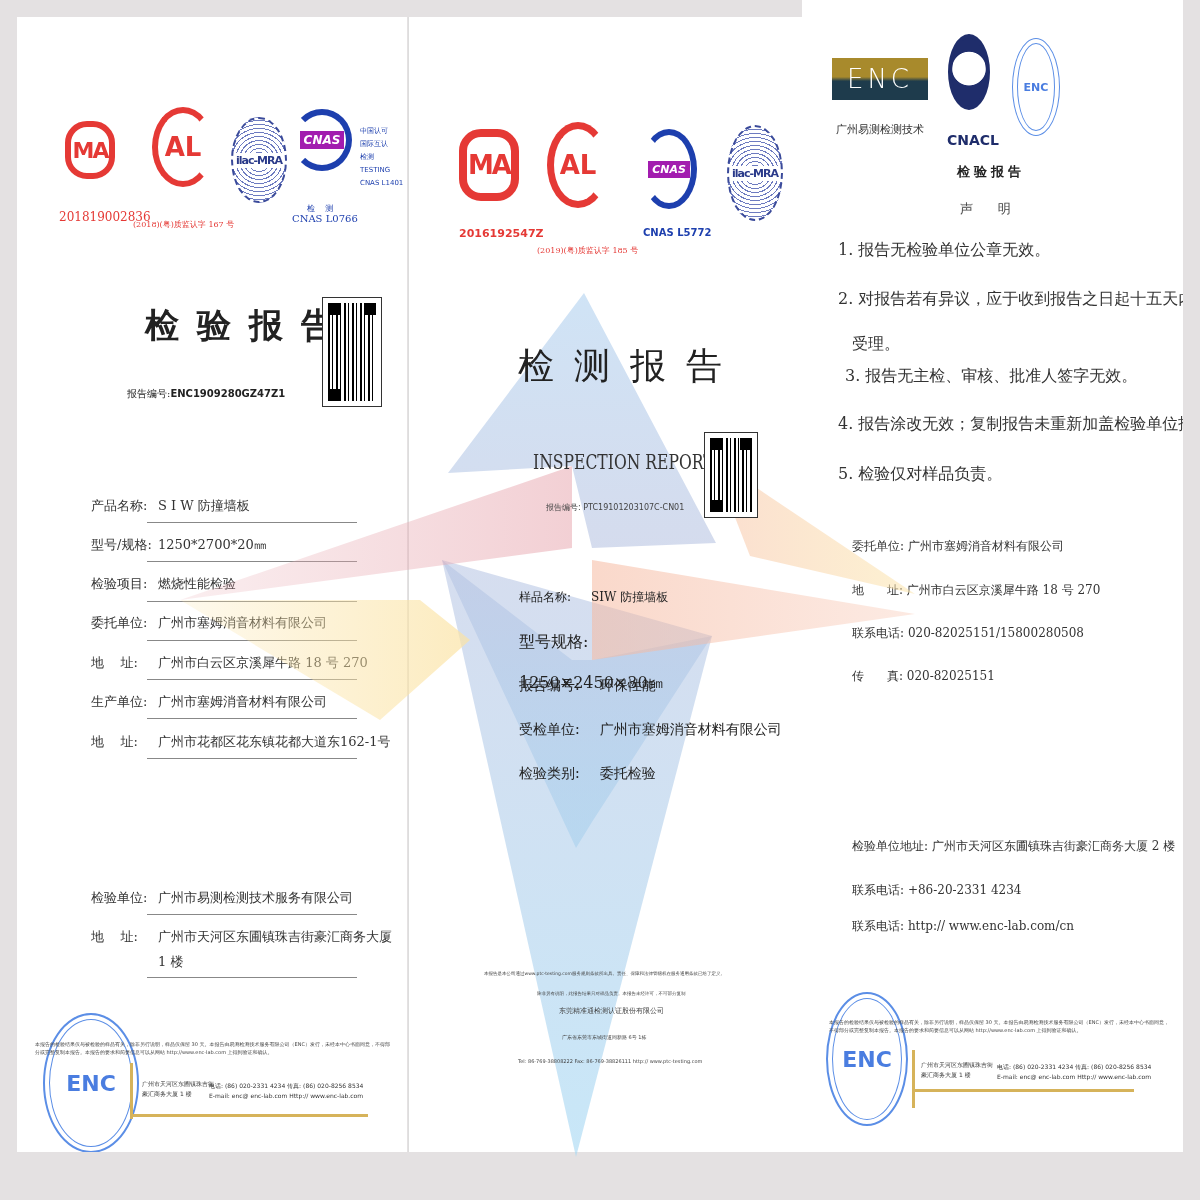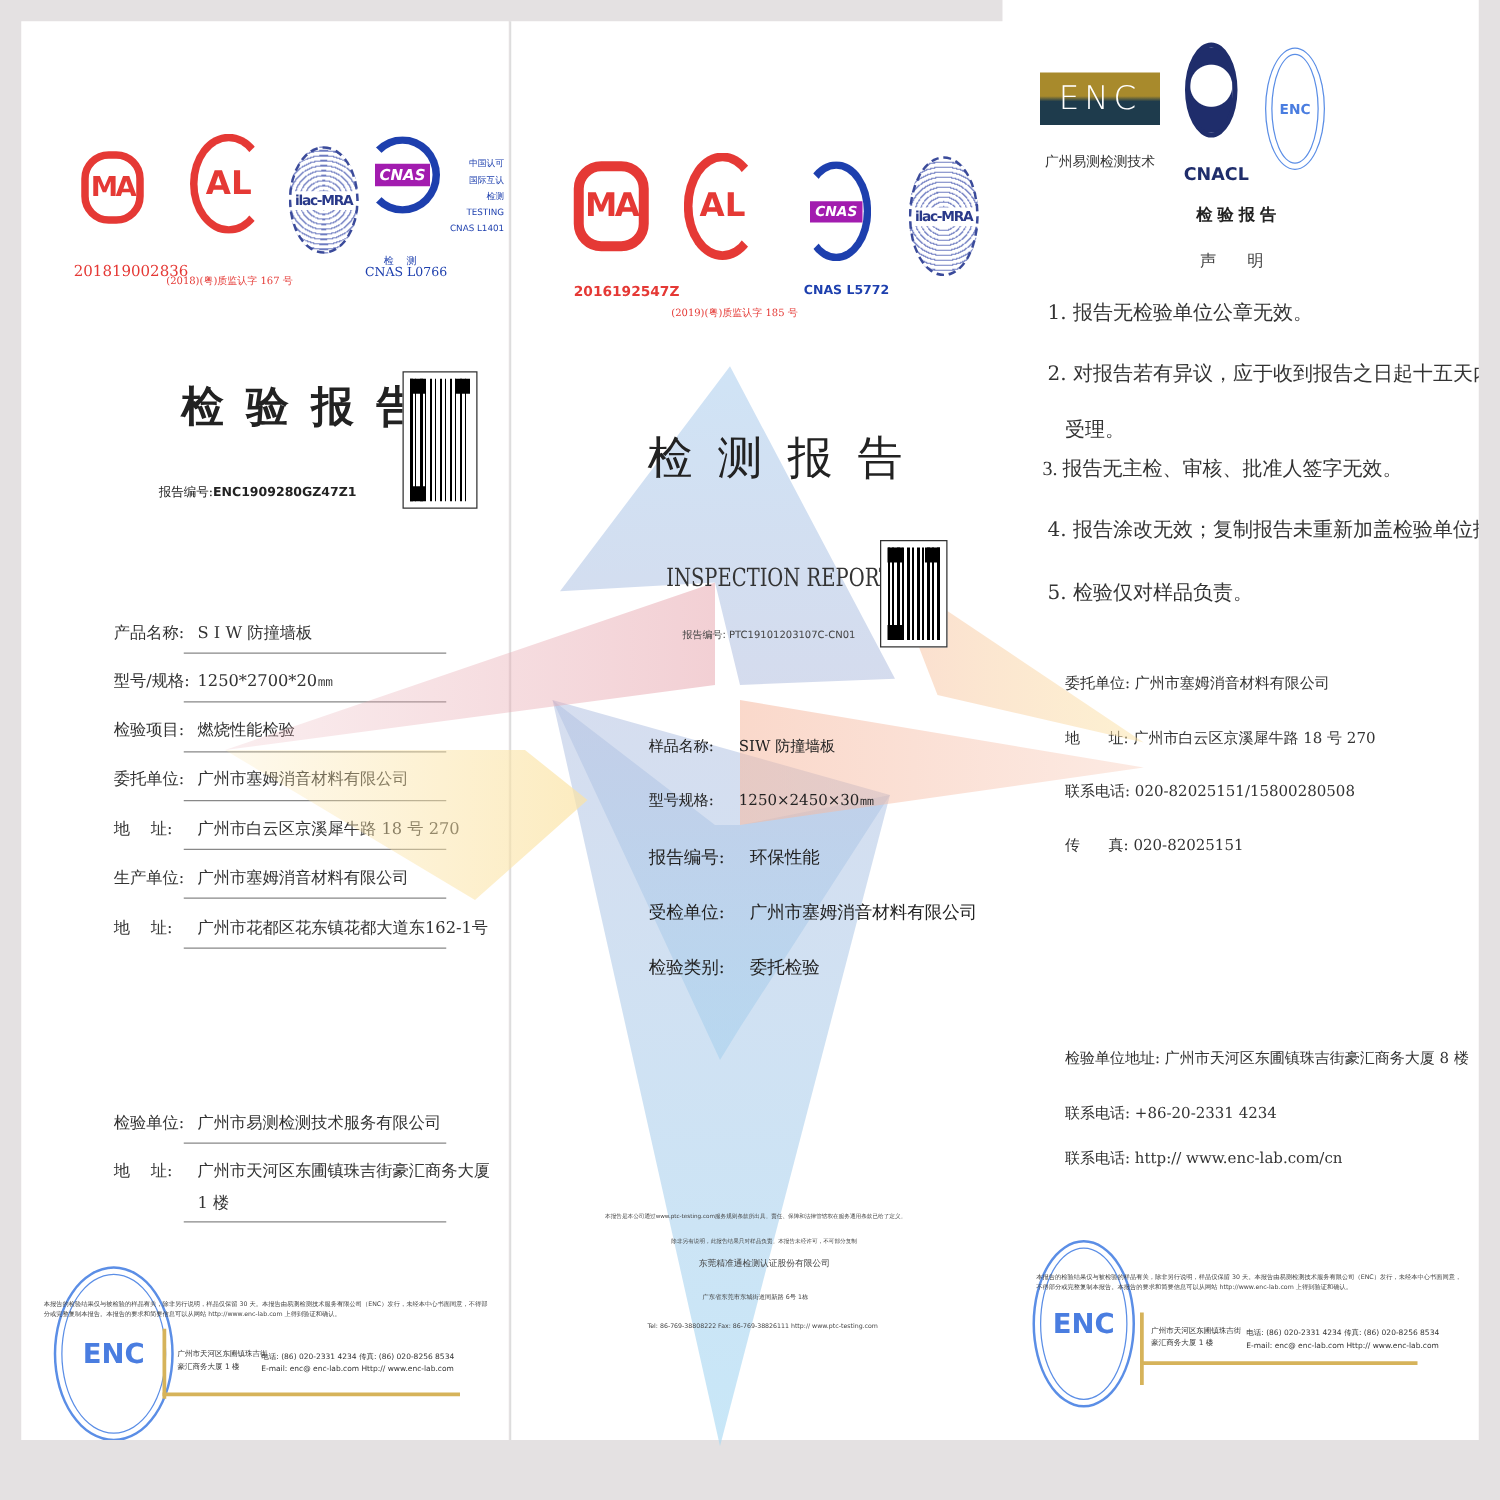--- a/index.html
+++ b/index.html
@@ -75,21 +75,21 @@
   <div class="logo-ilac" style="left:214px;top:100px;width:56px;height:86px;">
       <span>ilac-MRA</span>
     </div>
 
   <div class="logo-cnas" style="left:275px;top:92px;width:60px;height:62px;">
       <span style="font-size:12px;">CNAS</span>
     </div>
   <div class="abs" style="left:290px;top:186px;font-size:8px;color:#1d3fae;white-space:pre;">检    测</div>
   <div class="abs" style="left:275px;top:196px;font-size:10px;color:#1d3fae;white-space:nowrap;">CNAS L0766</div>
 
-  <div class="abs" style="left:343px;top:108px;font-size:7px;line-height:13px;color:#1d3fae;font-family:'DejaVu Sans',sans-serif;text-align:right;">
+  <div class="abs" style="left:343px;top:108px;font-size:7px;line-height:13px;color:#1d3fae;font-family:'DejaVu Sans',sans-serif;">
     <div>中国认可</div>
     <div>国际互认</div>
     <div>检测</div>
     <div>TESTING</div>
     <div>CNAS L1401</div>
   </div>
 
   <div class="abs title-big" style="left:128px;top:286px;">检验报告</div>
   <div class="qr" style="left:305px;top:280px;width:60px;height:110px;">
       <div class="qr-inner"></div>
@@ -206,30 +206,30 @@
   <div class="seal" style="left:210px;top:38px;width:48px;height:98px;font-size:11px;border-width:1px;">
       <span>ENC</span>
     </div>
 
   <div class="abs" style="left:155px;top:163px;font-size:13px;font-weight:bold;letter-spacing:4px;white-space:nowrap;">检验报告</div>
   <div class="abs" style="left:158px;top:200px;font-size:13px;white-space:pre;color:#444;">声      明</div>
 
   <div class="decl-item" style="left:36px;top:238px;">1. 报告无检验单位公章无效。</div>
   <div class="decl-item" style="left:36px;top:287px;white-space:nowrap;">2. 对报告若有异议，应于收到报告之日起十五天内向检验单位提出，逾期不予</div>
   <div class="decl-item" style="left:50px;top:312px;margin-top:20px;">受理。</div>
-  <div class="decl-item" style="left:32px;top:364px;font-family:Liberation Serif, serif;">3. 报告无主检、审核、批准人签字无效。</div>
+  <div class="decl-item" style="left:43px;top:364px;">3. 报告无主检、审核、批准人签字无效。</div>
   <div class="decl-item" style="left:36px;top:412px;white-space:nowrap;">4. 报告涂改无效；复制报告未重新加盖检验单位报告专用章无效。</div>
   <div class="decl-item" style="left:36px;top:462px;">5. 检验仅对样品负责。</div>
 
   <div class="right-info" style="left:50px;top:538px;"><span>委托单位:</span> <span>广州市塞姆消音材料有限公司</span></div>
   <div class="right-info" style="left:50px;top:582px;white-space:pre;"><span>地      址:</span> <span>广州市白云区京溪犀牛路 18 号 270</span></div>
   <div class="right-info" style="left:50px;top:625px;"><span>联系电话:</span> <span>020-82025151/15800280508</span></div>
   <div class="right-info" style="left:50px;top:668px;white-space:pre;"><span>传      真:</span> <span>020-82025151</span></div>
 
-  <div class="right-info" style="left:50px;top:838px;"><span>检验单位地址:</span> <span>广州市天河区东圃镇珠吉街豪汇商务大厦 8 楼</span></div>
+  <div class="right-info" style="left:50px;top:838px;"><span>检验单位地址:</span> <span>广州市天河区东圃镇珠吉街豪汇商务大厦 2 楼</span></div>
   <div class="right-info" style="left:50px;top:882px;"><span>联系电话:</span> <span>+86-20-2331 4234</span></div>
   <div class="right-info" style="left:50px;top:918px;"><span>联系电话:</span> <span>http:// www.enc-lab.com/cn</span></div>
 
   <div class="seal" style="left:24px;top:992px;width:82px;height:134px;font-size:22px;">
       <span>ENC</span>
     </div>
   <div class="abs note" style="left:27px;top:1018px;width:342px;">本报告的检验结果仅与被检验的样品有关，除非另行说明，样品仅保留 30 天。本报告由易测检测技术服务有限公司（ENC）发行，未经本中心书面同意，不得部分或完整复制本报告。本报告的要求和简要信息可以从网站 http://www.enc-lab.com 上得到验证和确认。</div>
   <div class="gold-bar" style="left:110px;top:1050px;width:3px;height:58px;"></div>
   <div class="gold-bar" style="left:110px;top:1089px;width:222px;height:3px;"></div>
   <div class="abs footer-contact" style="left:119px;top:1060px;">
@@ -288,21 +288,21 @@
 <div class="abs" style="left:533px;top:450px;font-size:20px;color:#333;letter-spacing:0px;transform:scaleX(0.78);transform-origin:left top;white-space:nowrap;">INSPECTION REPORT</div>
 <div class="qr" style="left:704px;top:432px;width:54px;height:86px;">
     <div class="qr-inner"></div>
   </div>
 <div class="abs" style="left:546px;top:502px;font-size:8px;color:#444;white-space:nowrap;font-family:'DejaVu Sans',sans-serif;"><span>报告编号:</span> <span>PTC19101203107C-CN01</span></div>
 
 <div class="abs" style="left:519px;top:589px;font-size:12px;display:flex;gap:20px;white-space:nowrap;">
     <span>样品名称:</span>
     <span>SIW 防撞墙板</span>
   </div>
-<div class="abs" style="left:519px;top:632px;font-size:12px;display:flex;gap:20px;white-space:nowrap;">
+<div class="abs" style="left:519px;top:632px;font-size:16px;display:flex;gap:20px;white-space:nowrap;flex-direction:column;">
     <span>型号规格:</span>
     <span>1250×2450×30㎜</span>
   </div>
 <div class="abs" style="left:519px;top:677px;font-size:14px;display:flex;gap:20px;white-space:nowrap;">
     <span>报告编号:</span>
     <span>环保性能</span>
   </div>
 <div class="abs" style="left:519px;top:721px;font-size:14px;display:flex;gap:20px;white-space:nowrap;">
     <span>受检单位:</span>
     <span>广州市塞姆消音材料有限公司</span>

